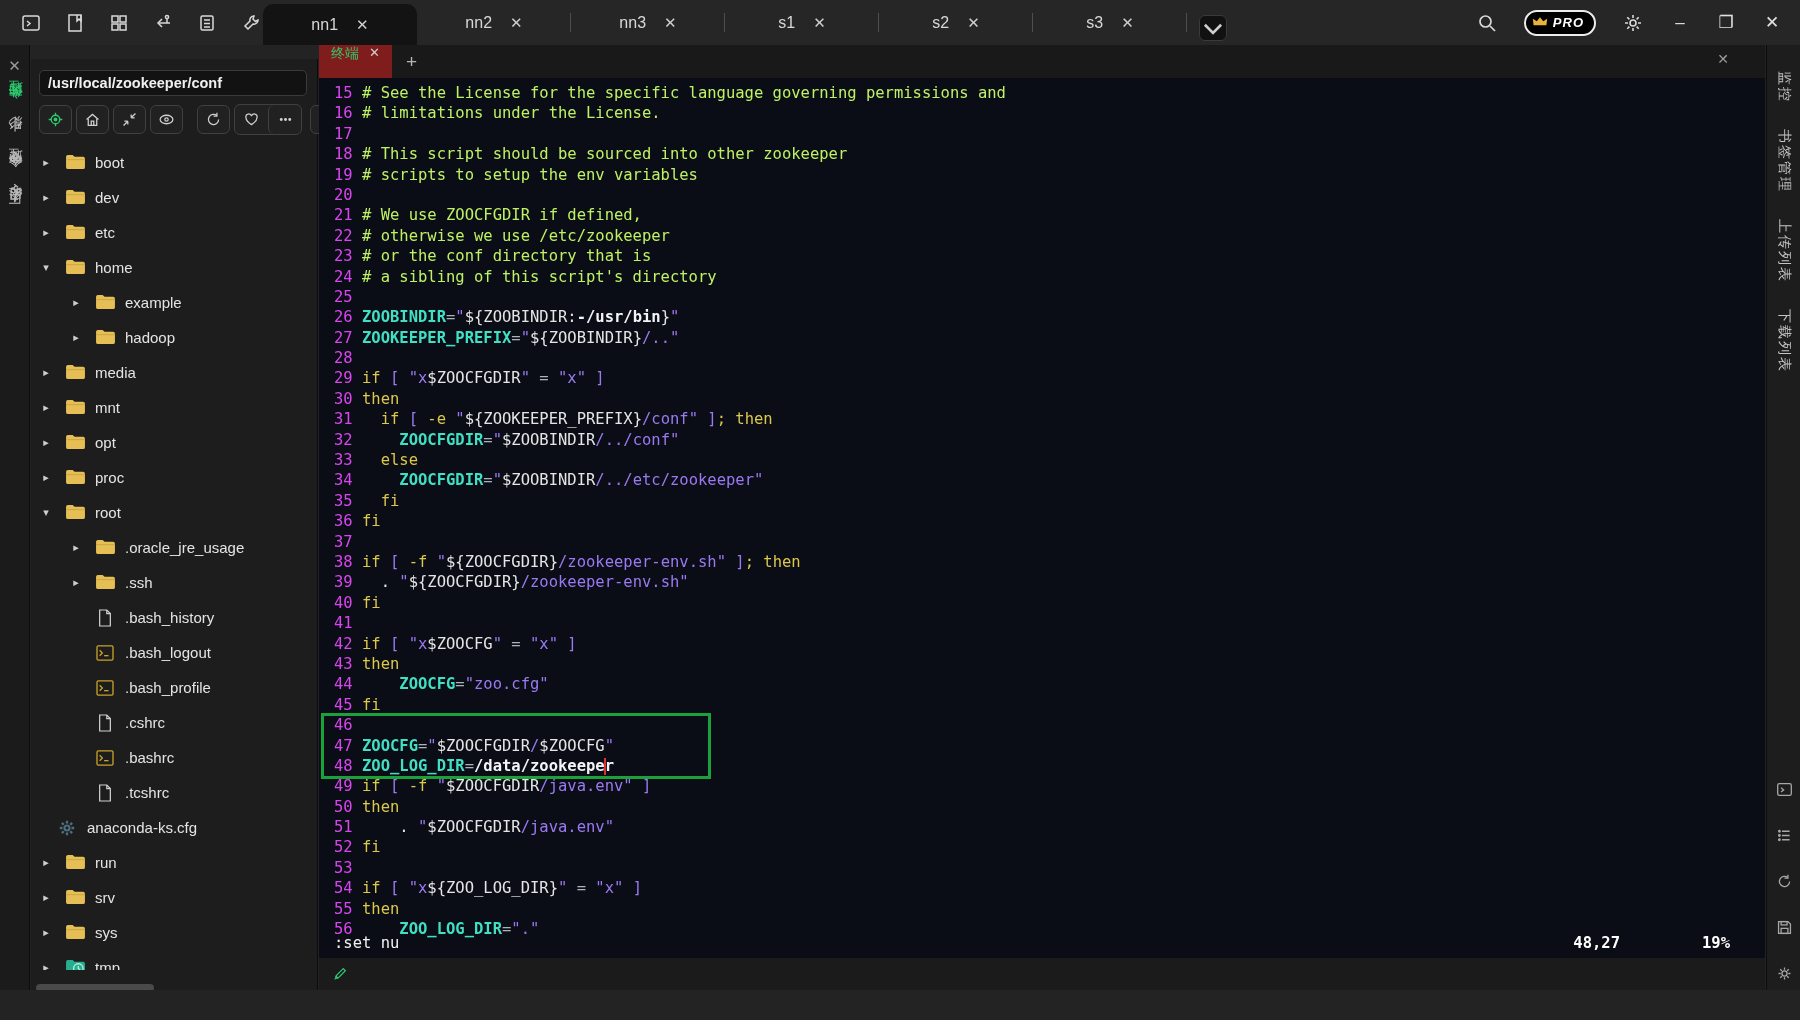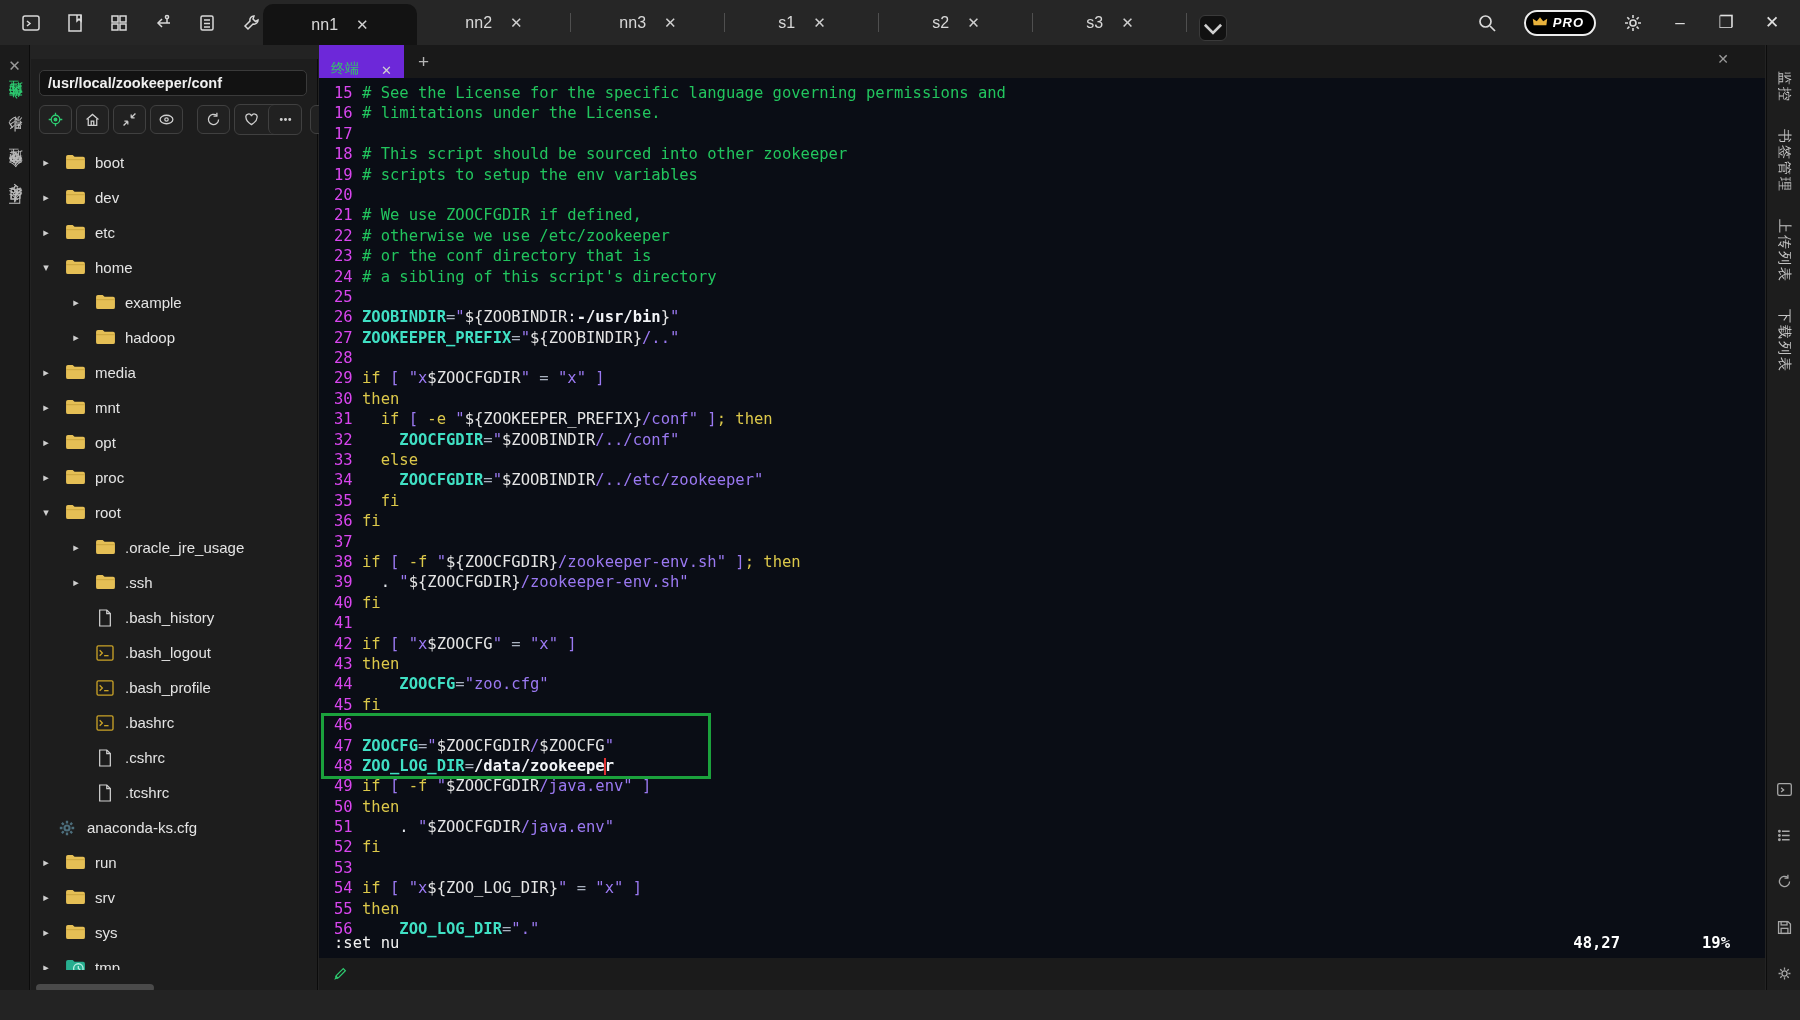--- a/index.html
+++ b/index.html
@@ -46,31 +46,31 @@
 
   #tree { margin-top:10px; height:825px; overflow:hidden; }
   .trow { height:35px; display:flex; align-items:center; color:#e4e4e4; font-size:15px; cursor:pointer; }
   .trow .arrow { width:14px; text-align:center; color:#cfcfcf; font-size:11px; flex:0 0 14px; }
   .trow .ticon { width:24px; height:20px; margin:0 8px 0 10px; flex:0 0 24px; display:flex; align-items:center; justify-content:center; }
   #fp-scrollbar { position:absolute; left:5px; bottom:12px; width:118px; height:8px; border-radius:4px; background:#4a4a4a; cursor:pointer; }
 
   
   #term-panel { position:absolute; left:319px; top:45px; width:1446px; height:945px; background:#191919; }
   #term-tabs { height:33px; background:#191919; display:flex; align-items:center; position:relative; }
-  #term-tab { height:33px; background:#6d28d9; display:flex; align-items:flex-end; gap:22px; padding:0 12px; cursor:pointer; }
+  #term-tab { height:33px; background:#7f1d1d; display:flex; align-items:flex-start; gap:10px; padding:0 12px; cursor:pointer; }
   #term-tab .tt-label { color:#35c46a; font-size:14px; }
   #term-tab .tt-close { color:#d0d0d0; font-size:13px; }
   #term-newtab { color:#b5b5b5; font-size:19px; margin-left:14px; cursor:pointer; }
   #term-close { position:absolute; right:36px; top:6px; color:#9a9a9a; font-size:14px; cursor:pointer; }
 
   #vim { position:absolute; left:0; top:33px; width:1446px; height:880px; background:#0a0d15; overflow:hidden; }
   #code { font-family:"DejaVu Sans Mono","Liberation Mono",monospace; font-size:15.5px; line-height:20.4px; padding:5px 0 0 15px; white-space:pre; }
   .tline { height:20.4px; }
   .t-ln { color:#d946ef; }
-  .t-cm { color:#22c55e; }
+  .t-cm { color:#bef264; }
   .t-kw { color:#dcc84a; }
   .t-var { color:#40e0c4; font-weight:bold; }
   .t-op { color:#aab2c0; }
   .t-str { color:#9b79f2; }
   .t-ref { color:#e5e5e5; }
   .t-pl { color:#e3e6ec; }
   .t-plb { color:#f2f4f7; font-weight:bold; }
   .t-cursor { display:inline-block; width:2px; height:17px; background:#e03131; vertical-align:text-bottom; margin:0 -1px; }
   #hl-box { position:absolute; left:2px; width:390px; border:3px solid #1ba13c; pointer-events:none; }
   #cmdline { position:absolute; left:15px; bottom:6px; color:#f2f2f2; font-family:"DejaVu Sans Mono","Liberation Mono",monospace; font-size:15.5px; }
@@ -429,37 +429,37 @@
               <rect x="1" y="1" width="18" height="16" rx="1.5" fill="none" stroke="#c9a227" stroke-width="1.5"></rect>
               <path d="M4 6l3 3-3 3" fill="none" stroke="#c9a227" stroke-width="1.5"></path>
               <path d="M9 12h5" stroke="#c9a227" stroke-width="1.5"></path>
             </svg>
           </span>
     <span>.bash_profile</span>
         </div>
         <div class="trow" style="padding-left: 38px;">
           <span class="arrow"></span>
     <span class="ticon">
+            <svg viewBox="0 0 18 20" width="16" height="18">
+              <path d="M3 1h8l4 4v14H3z" fill="none" stroke="#cfcfcf" stroke-width="1.4"></path>
+              <path d="M11 1v4h4" fill="none" stroke="#cfcfcf" stroke-width="1.4"></path>
+            </svg>
+          </span>
+    <span>.cshrc</span>
+        </div>
+        <div class="trow" style="padding-left: 38px;">
+          <span class="arrow"></span>
+    <span class="ticon">
             <svg viewBox="0 0 20 18" width="18" height="16">
               <rect x="1" y="1" width="18" height="16" rx="1.5" fill="none" stroke="#c9a227" stroke-width="1.5"></rect>
               <path d="M4 6l3 3-3 3" fill="none" stroke="#c9a227" stroke-width="1.5"></path>
               <path d="M9 12h5" stroke="#c9a227" stroke-width="1.5"></path>
             </svg>
           </span>
     <span>.bashrc</span>
-        </div>
-        <div class="trow" style="padding-left: 38px;">
-          <span class="arrow"></span>
-    <span class="ticon">
-            <svg viewBox="0 0 18 20" width="16" height="18">
-              <path d="M3 1h8l4 4v14H3z" fill="none" stroke="#cfcfcf" stroke-width="1.4"></path>
-              <path d="M11 1v4h4" fill="none" stroke="#cfcfcf" stroke-width="1.4"></path>
-            </svg>
-          </span>
-    <span>.cshrc</span>
         </div>
         <div class="trow" style="padding-left: 38px;">
           <span class="arrow"></span>
     <span class="ticon">
             <svg viewBox="0 0 18 20" width="16" height="18">
               <path d="M3 1h8l4 4v14H3z" fill="none" stroke="#cfcfcf" stroke-width="1.4"></path>
               <path d="M11 1v4h4" fill="none" stroke="#cfcfcf" stroke-width="1.4"></path>
             </svg>
           </span>
     <span>.tcshrc</span>

